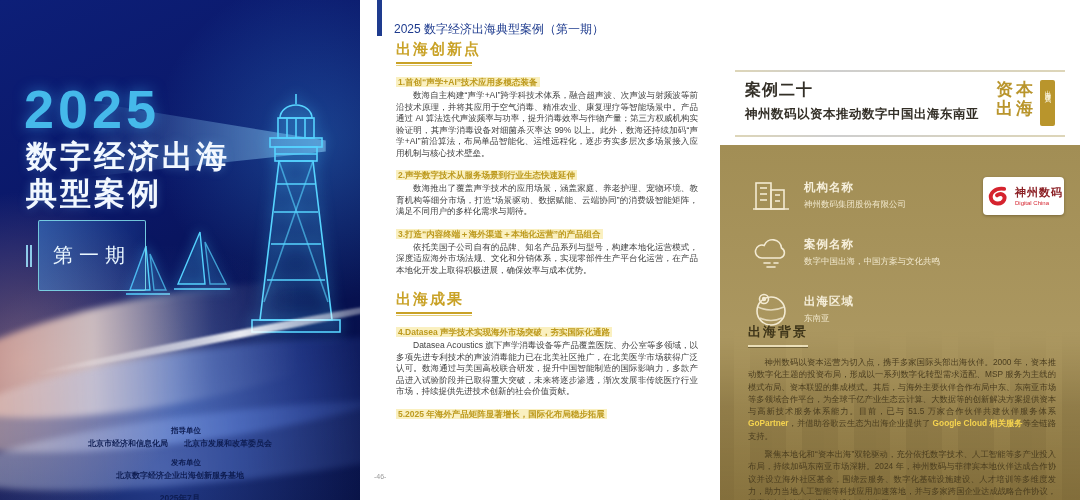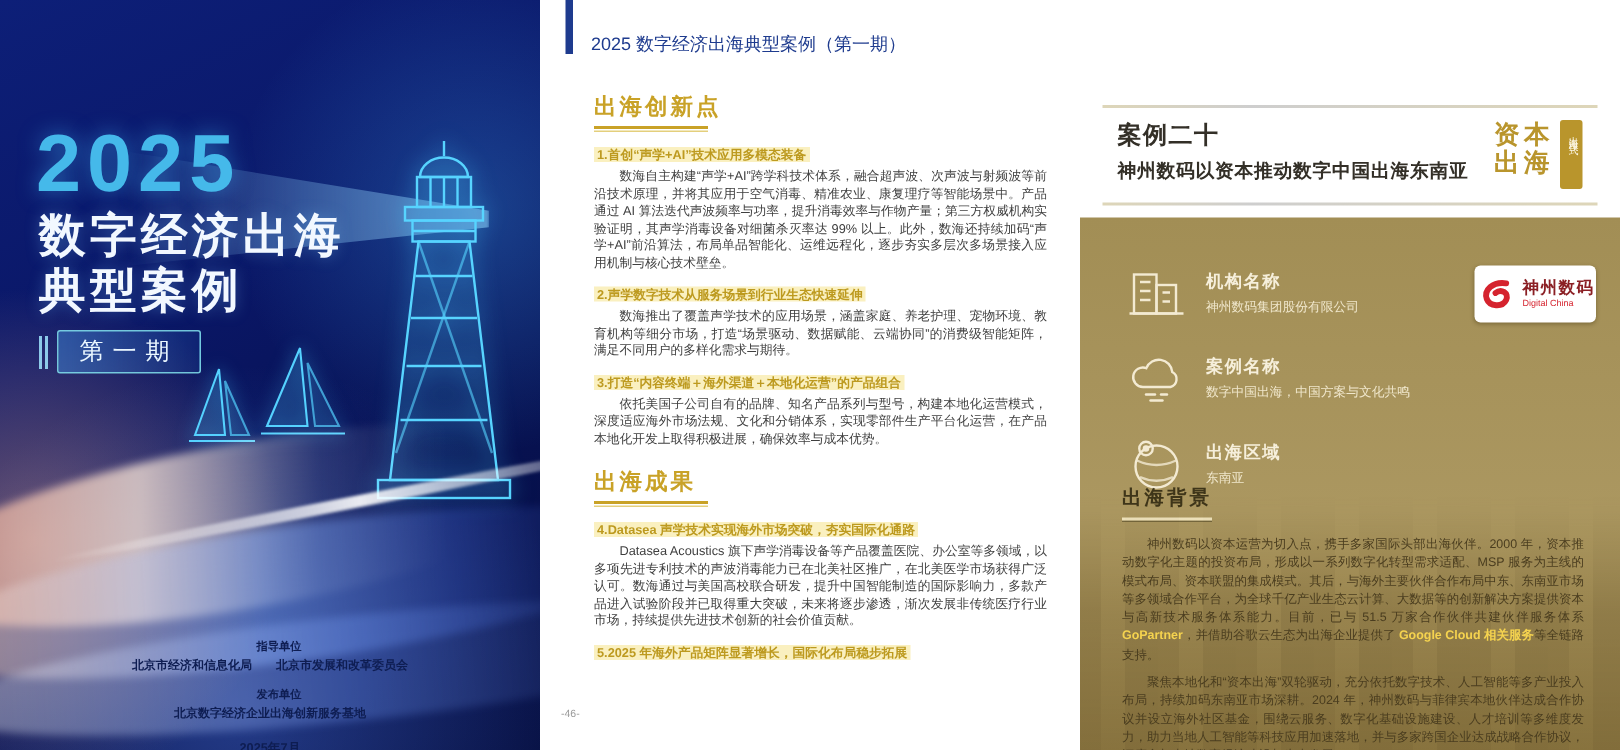--- a/index.html
+++ b/index.html
@@ -28,42 +28,42 @@
     background:linear-gradient(92deg, rgba(255,255,255,.5), rgba(120,160,255,.4) 50%, transparent 85%); opacity:.7; }
   .t4 { left:30px; top:330px; width:420px; height:8px; transform:rotate(-11deg);
     background:linear-gradient(90deg, transparent, rgba(255,255,255,.9), transparent); filter:blur(1px); }
   .cover-year { position:absolute; left:24px; top:78px; font-size:54px; font-weight:800;
     letter-spacing:4px; color:#45b9ea; text-shadow:0 0 14px rgba(70,190,255,.5); }
   .cover-title { position:absolute; left:26px; top:138px; color:#f2f8ff; font-size:31px;
     font-weight:800; line-height:37px; letter-spacing:3px; text-shadow:0 0 10px rgba(120,200,255,.35); }
   .issue { position:absolute; left:26px; top:220px; display:flex; align-items:center; }
   .issue-bars { width:7px; height:22px; margin-right:5px;
     background:linear-gradient(90deg,#9fe6ff 0 2px, transparent 2px 4px, #9fe6ff 4px 6px, transparent 6px); opacity:.85; }
-  .issue-box { padding:3px 14px; font-size:16px; letter-spacing:6px; color:#eaf7ff;
+  .issue-box { padding:21px 14px; font-size:20px; letter-spacing:6px; color:#eaf7ff;
     background:linear-gradient(90deg, rgba(70,150,230,.45), rgba(40,90,180,.2));
     border:1px solid rgba(130,225,235,.85); border-radius:2px; }
   .cover-footer { position:absolute; left:0; right:0; top:424px; text-align:center;
     color:#0e1d52; line-height:13px; }
   .cf-label { font-size:7.5px; font-weight:700;padding-left:12px; }
   .cf-line { font-size:8px; font-weight:700; margin-bottom:6px; }
   .cf-date { font-size:8.5px; font-weight:700; margin-top:10px; }
 
   
   .mid { position:relative; width:360px; height:500px; background:#ffffff; padding:0 22px 0 36px; }
   .mid-bar { position:absolute; left:17px; top:0; width:5px; height:36px; background:#1e3b8e; }
   .mid-header { position:absolute; left:34px; top:21px; font-size:12px; font-weight:400; color:#1e3b8e; }
   .sec-head { margin-top:0; font-size:15px; font-weight:800; color:#c9a227; letter-spacing:2px; }
   .sec-rule { width:76px; height:4px; margin-top:3px;
     border-top:2px solid #c9a227; border-bottom:1px solid #e4cf7c; }
   .mid-item { margin-top:5px; }
   .sub { font-size:8.5px; font-weight:800; color:#bd9a1f; background:#faf0c0;
     display:inline; padding:0 2px; line-height:12px; }
   .body-txt { font-size:8.5px; color:#3f3f3f; line-height:11.5px; text-align:justify;
     text-indent:2em; margin-top:1px; }
-  .block1 { margin-top:62px; }
+  .block1 { margin-top:40px; }
   .block2 { margin-top:14px; }
   .pagenum { position:absolute; left:14px; bottom:20px; font-size:7px; color:#9a9a9a; }
 
   
   .case { position:relative; width:360px; height:500px; background:#ffffff; overflow:hidden; }
   .case-head { position:absolute; left:15px; right:15px; top:70px; }
   .hair { height:2px; background:linear-gradient(90deg,#cfc49a,#b9b9b9 30%,#cfc49a); opacity:.7; }
   .case-head-row { display:flex; justify-content:space-between; align-items:flex-start; padding:8px 10px 9px 10px; }
   .case-no { font-size:16px; font-weight:800; color:#332f27; letter-spacing:1px; }
   .case-title { font-size:12.5px; font-weight:800; color:#332f27; margin-top:5px; letter-spacing:.5px; }

